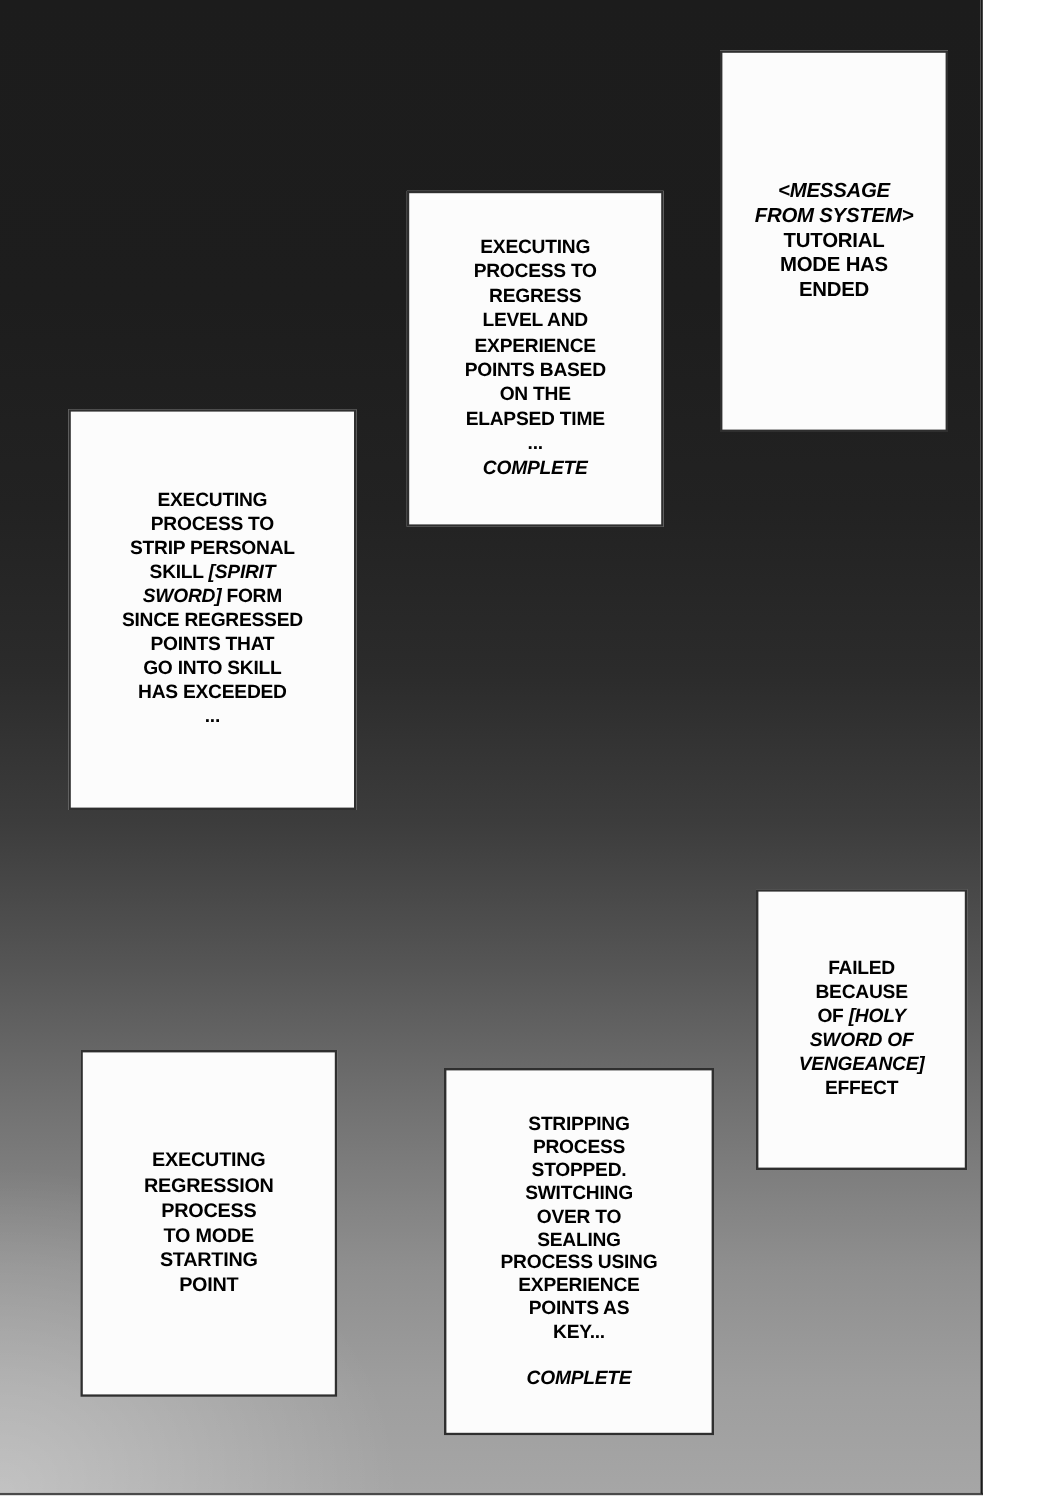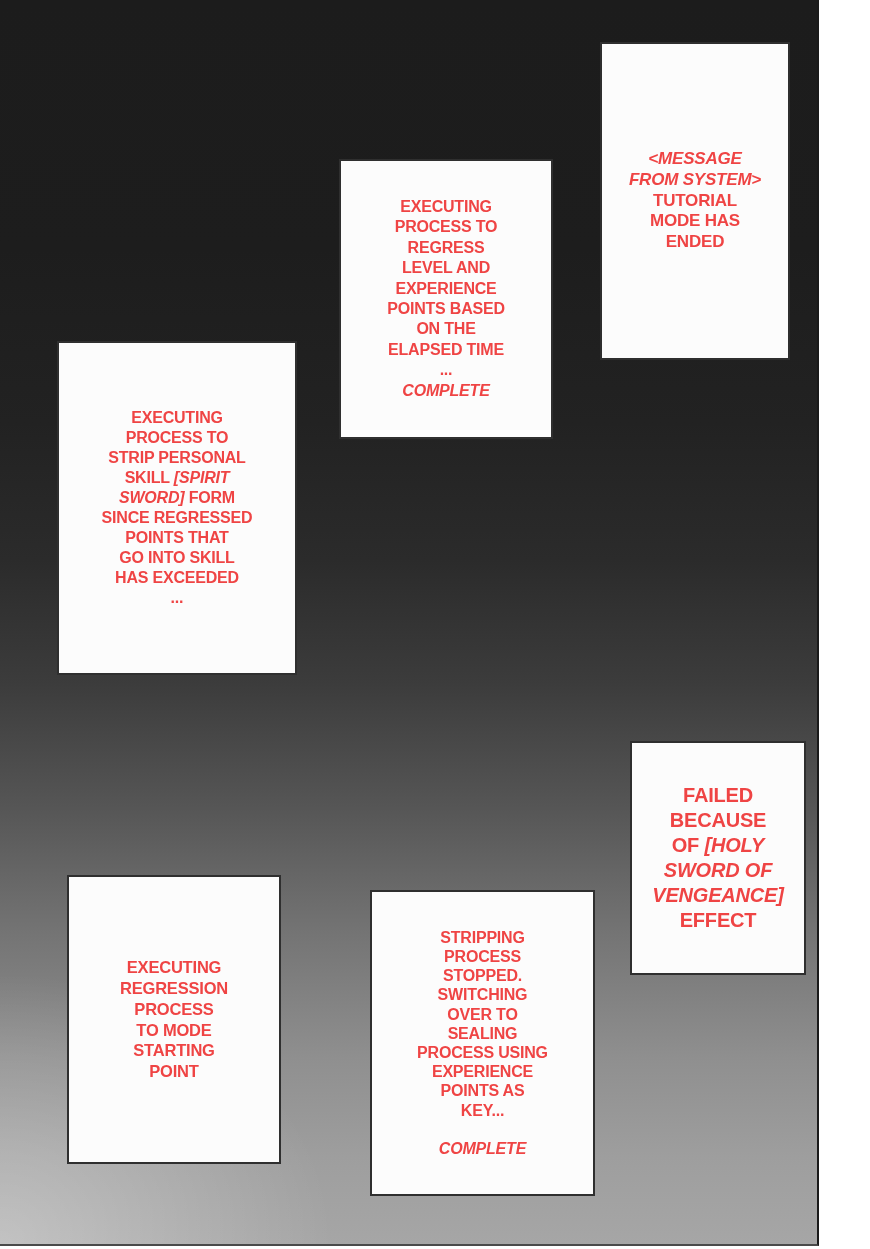--- a/index.html
+++ b/index.html
@@ -60,32 +60,32 @@
     display: flex;
     align-items: center;
     justify-content: center;
     text-align: center;
   }
   .msg {
     margin: 12px;
     padding: 0 8px;
     white-space: pre-line;
     font-weight: 700;
-    color: #ef4444;
+    color: #000000;
     letter-spacing: -0.2px;
   }
   .it { font-style: italic; }
   .box-1 { left: 600px; top: 42px;  width: 190px; height: 318px; }
   .box-1 .msg { font-size: 17px; line-height: 1.22; }
   .box-2 { left: 339px; top: 159px; width: 214px; height: 280px; }
   .box-2 .msg { font-size: 16px; line-height: 1.28; }
   .box-3 { left: 57px;  top: 341px; width: 240px; height: 334px; }
   .box-3 .msg { font-size: 16px; line-height: 1.25; }
   .box-4 { left: 630px; top: 741px; width: 176px; height: 234px; }
-  .box-4 .msg { font-size: 20px; line-height: 1.25; }
+  .box-4 .msg { font-size: 16px; line-height: 1.25; }
   .box-5 { left: 67px;  top: 875px; width: 214px; height: 289px; }
   .box-5 .msg { font-size: 16.5px; line-height: 1.26; }
   .box-6 { left: 370px; top: 890px; width: 225px; height: 306px; text-align: center; }
   .box-6 .msg { font-size: 16px; line-height: 1.2; }
 </style>
 </head>
 <body>
 
 <div class="stage">
 

